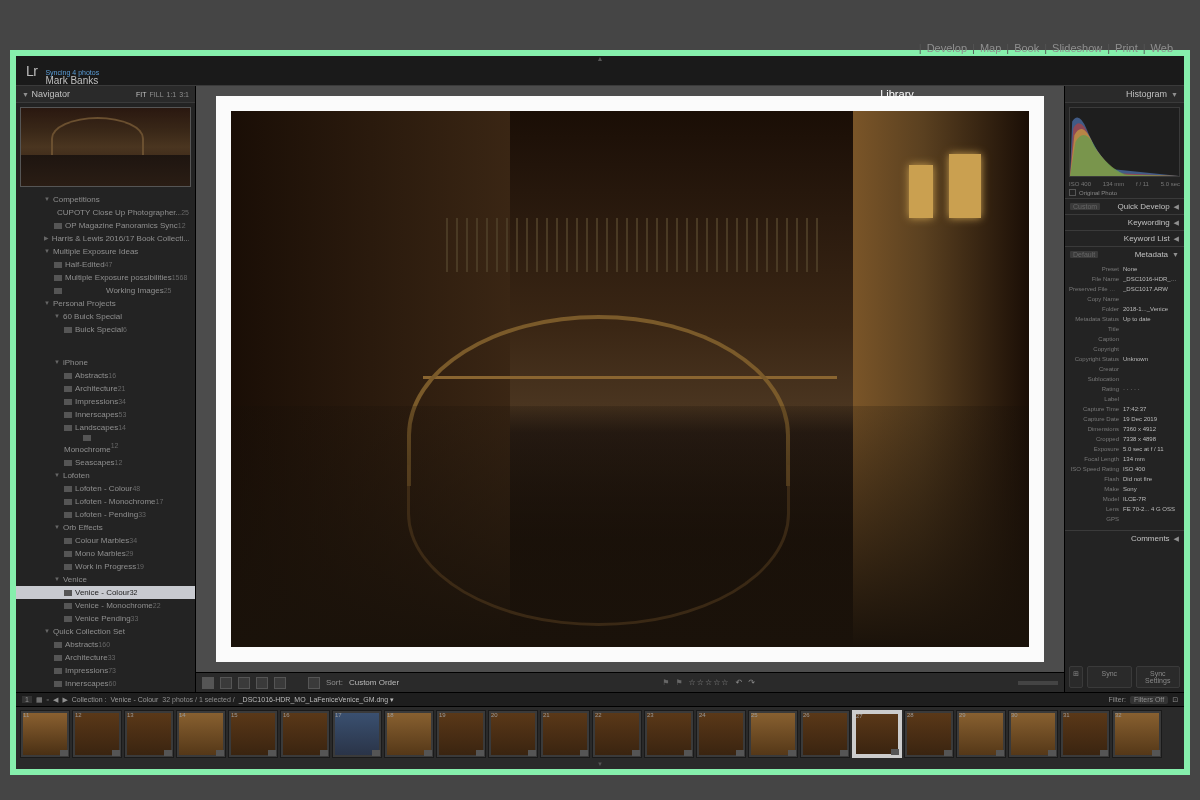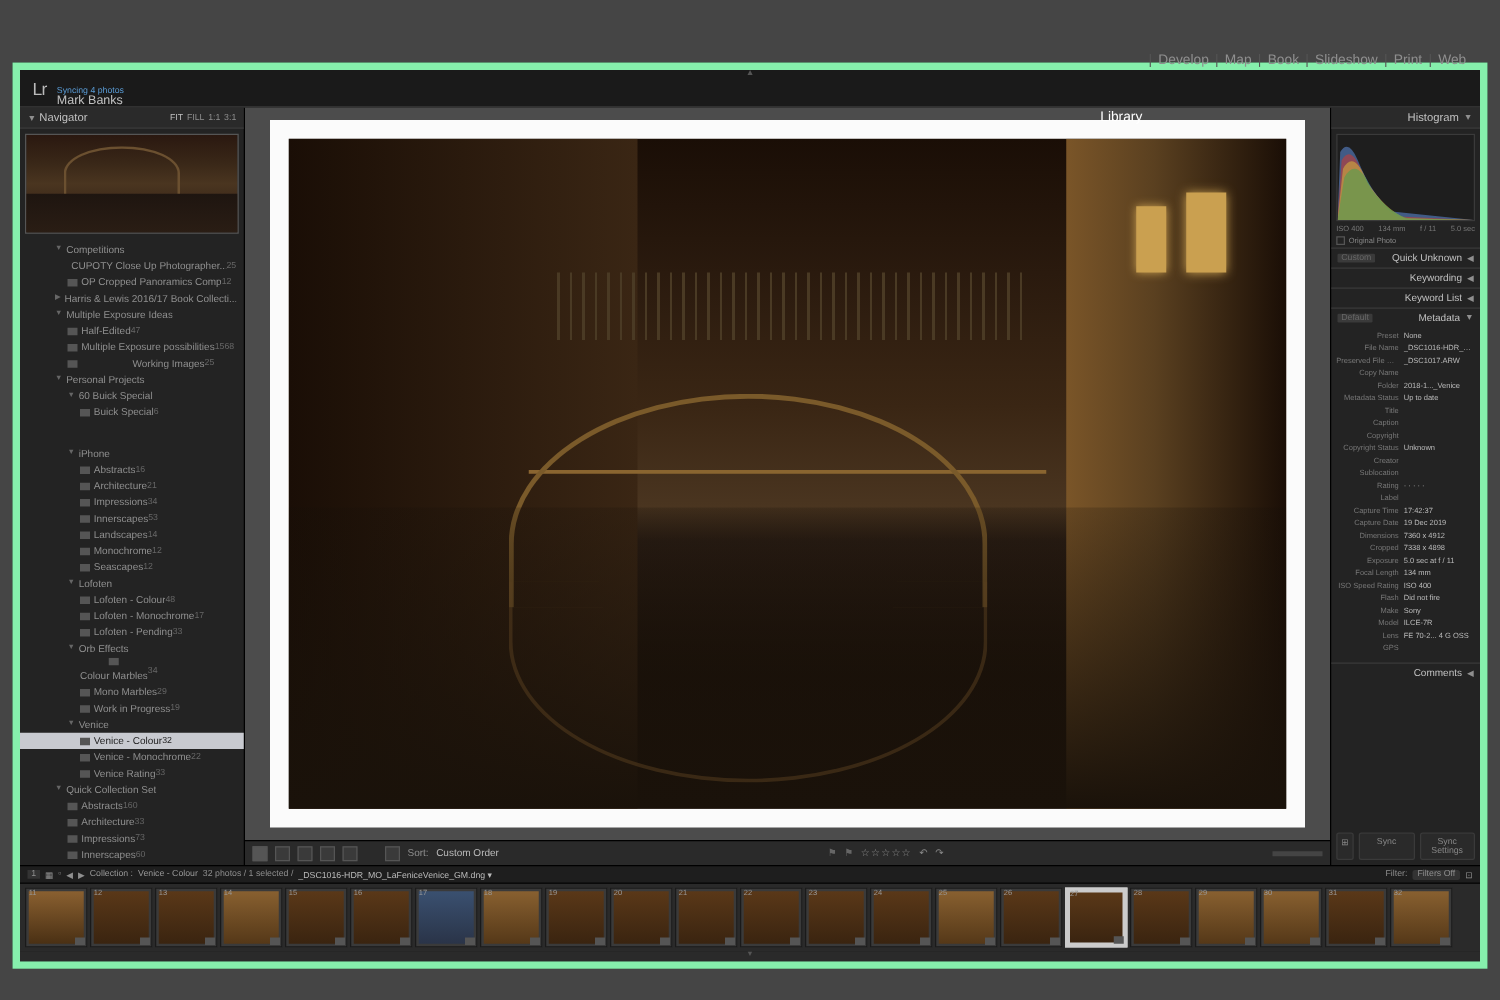--- a/index.html
+++ b/index.html
@@ -184,21 +184,21 @@
           <div class="tree-row">
             <span class="tree-label" style="padding-left: 20px;">
               <span class="ic-box"></span>
               <span>CUPOTY Close Up Photographer...</span>
             </span>
             <span class="tree-count">25</span>
           </div>
           <div class="tree-row">
             <span class="tree-label" style="padding-left: 20px;">
               <span class="ic-box"></span>
-              <span>OP Cropped Panoramics Comp</span>
+              <span>OP Magazine Panoramics Sync</span>
             </span>
             <span class="tree-count">12</span>
           </div>
           <div class="tree-row">
             <span class="tree-label" style="padding-left: 10px;">
               <span class="ic-tri">▶</span>
               <span>Harris &amp; Lewis 2016/17 Book Collecti...</span>
             </span>
             <span class="tree-count"></span>
           </div>
@@ -287,21 +287,21 @@
             <span class="tree-count">53</span>
           </div>
           <div class="tree-row">
             <span class="tree-label" style="padding-left: 30px;">
               <span class="ic-box"></span>
               <span>Landscapes</span>
             </span>
             <span class="tree-count">14</span>
           </div>
           <div class="tree-row">
-            <span class="tree-label" style="padding-left: 30px;">
+            <span class="tree-label" style="padding-left: 30px; flex-direction: column;">
               <span class="ic-box"></span>
               <span>Monochrome</span>
             </span>
             <span class="tree-count">12</span>
           </div>
           <div class="tree-row">
             <span class="tree-label" style="padding-left: 30px;">
               <span class="ic-box"></span>
               <span>Seascapes</span>
             </span>
@@ -336,21 +336,21 @@
             <span class="tree-count">33</span>
           </div>
           <div class="tree-row">
             <span class="tree-label" style="padding-left: 20px;">
               <span class="ic-tri">▼</span>
               <span>Orb Effects</span>
             </span>
             <span class="tree-count"></span>
           </div>
           <div class="tree-row">
-            <span class="tree-label" style="padding-left: 30px; flex-direction: column;">
+            <span class="tree-label" style="padding-left: 30px;">
               <span class="ic-box"></span>
               <span>Colour Marbles</span>
             </span>
             <span class="tree-count">34</span>
           </div>
           <div class="tree-row">
             <span class="tree-label" style="padding-left: 30px;">
               <span class="ic-box"></span>
               <span>Mono Marbles</span>
             </span>
@@ -380,21 +380,21 @@
           <div class="tree-row">
             <span class="tree-label" style="padding-left: 30px;">
               <span class="ic-box"></span>
               <span>Venice - Monochrome</span>
             </span>
             <span class="tree-count">22</span>
           </div>
           <div class="tree-row">
             <span class="tree-label" style="padding-left: 30px;">
               <span class="ic-box"></span>
-              <span>Venice Rating</span>
+              <span>Venice Pending</span>
             </span>
             <span class="tree-count">33</span>
           </div>
           <div class="tree-row">
             <span class="tree-label" style="padding-left: 10px;">
               <span class="ic-tri">▼</span>
               <span>Quick Collection Set</span>
             </span>
             <span class="tree-count"></span>
           </div>
@@ -501,21 +501,21 @@
       <div class="orig-toggle">
         <span class="orig-check"></span>
         <span>Original Photo</span>
       </div>
 
       <div class="r-section">
           <div class="r-hdr">
         <span class="pre">
               <span class="sel-box">Custom</span>
             </span>
-        <span>Quick Unknown</span>
+        <span>Quick Develop</span>
         <span class="tri">◀</span>
       </div>
         </div>
       <div class="r-section">
           <div class="r-hdr">
         <span>Keywording</span>
         <span class="tri">◀</span>
       </div>
         </div>
       <div class="r-section">

